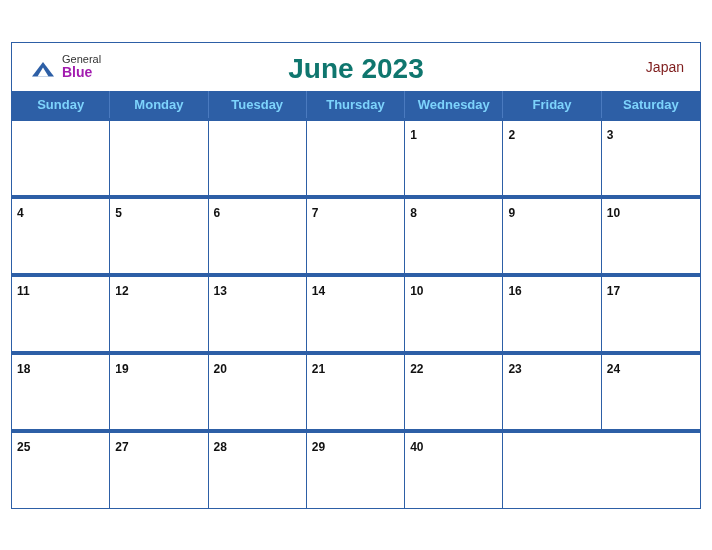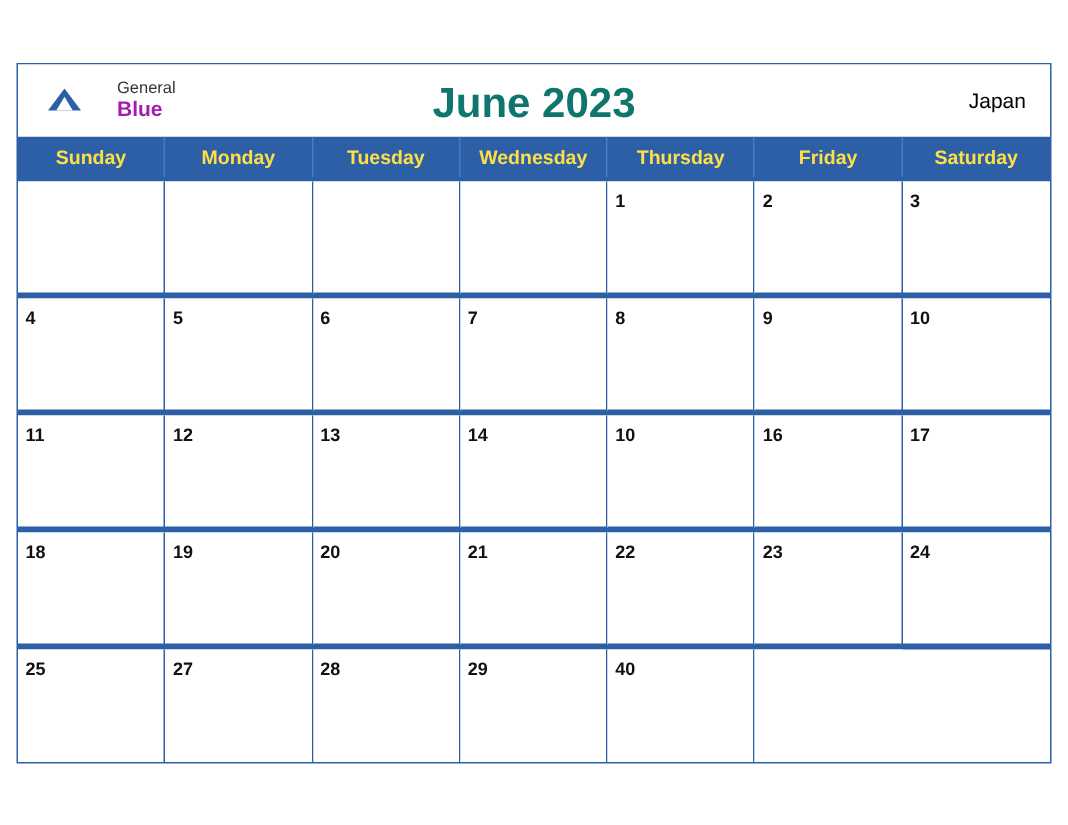--- a/index.html
+++ b/index.html
@@ -45,48 +45,48 @@
       font-weight: bold;
       line-height: 1.1;
     }
     .logo-icon {
       width: 30px;
       height: 22px;
       display: inline-block;
     }
     .logo-text-group {
       display: flex;
-      align-items: center;
-      gap: 20px;
+      align-items: flex-end;
+      gap: 4px;
     }
     .logo-text-labels {
       display: flex;
       flex-direction: column;
     }
     .month-title {
       font-size: 28px;
       color: #0f766e;
       font-weight: bold;
       text-align: center;
     }
     .country-label {
       position: absolute;
       right: 16px;
       top: 50%;
       transform: translateY(-50%);
       font-size: 14px;
-      color: #000000;
+      color: #7f1d1d;
     }
     .days-header {
       display: grid;
       grid-template-columns: repeat(7, 1fr);
       background: #2d5fa6;
     }
     .day-header-cell {
-      color: #fde047;
+      color: #7dd3fc;
       text-align: center;
       font-size: 13px;
       font-weight: bold;
       padding: 6px 2px;
       border-right: 1px solid #4a7abf;
     }
     .day-header-cell:last-child {
       border-right: none;
     }
     .grid-container {
@@ -139,22 +139,22 @@
       </div>
     </div>
     <h1 class="month-title">June 2023</h1>
     <div class="country-label">Japan</div>
   </div>
 
   <div class="days-header">
     <div class="day-header-cell">Sunday</div>
     <div class="day-header-cell">Monday</div>
     <div class="day-header-cell">Tuesday</div>
+    <div class="day-header-cell">Thursday</div>
     <div class="day-header-cell">Wednesday</div>
-    <div class="day-header-cell">Thursday</div>
     <div class="day-header-cell">Friday</div>
     <div class="day-header-cell">Saturday</div>
   </div>
 
   <div class="grid-container">
 
     <div class="week-label-row"></div>
     <div class="week-row">
       <div class="cell empty"></div>
       <div class="cell empty"></div>

